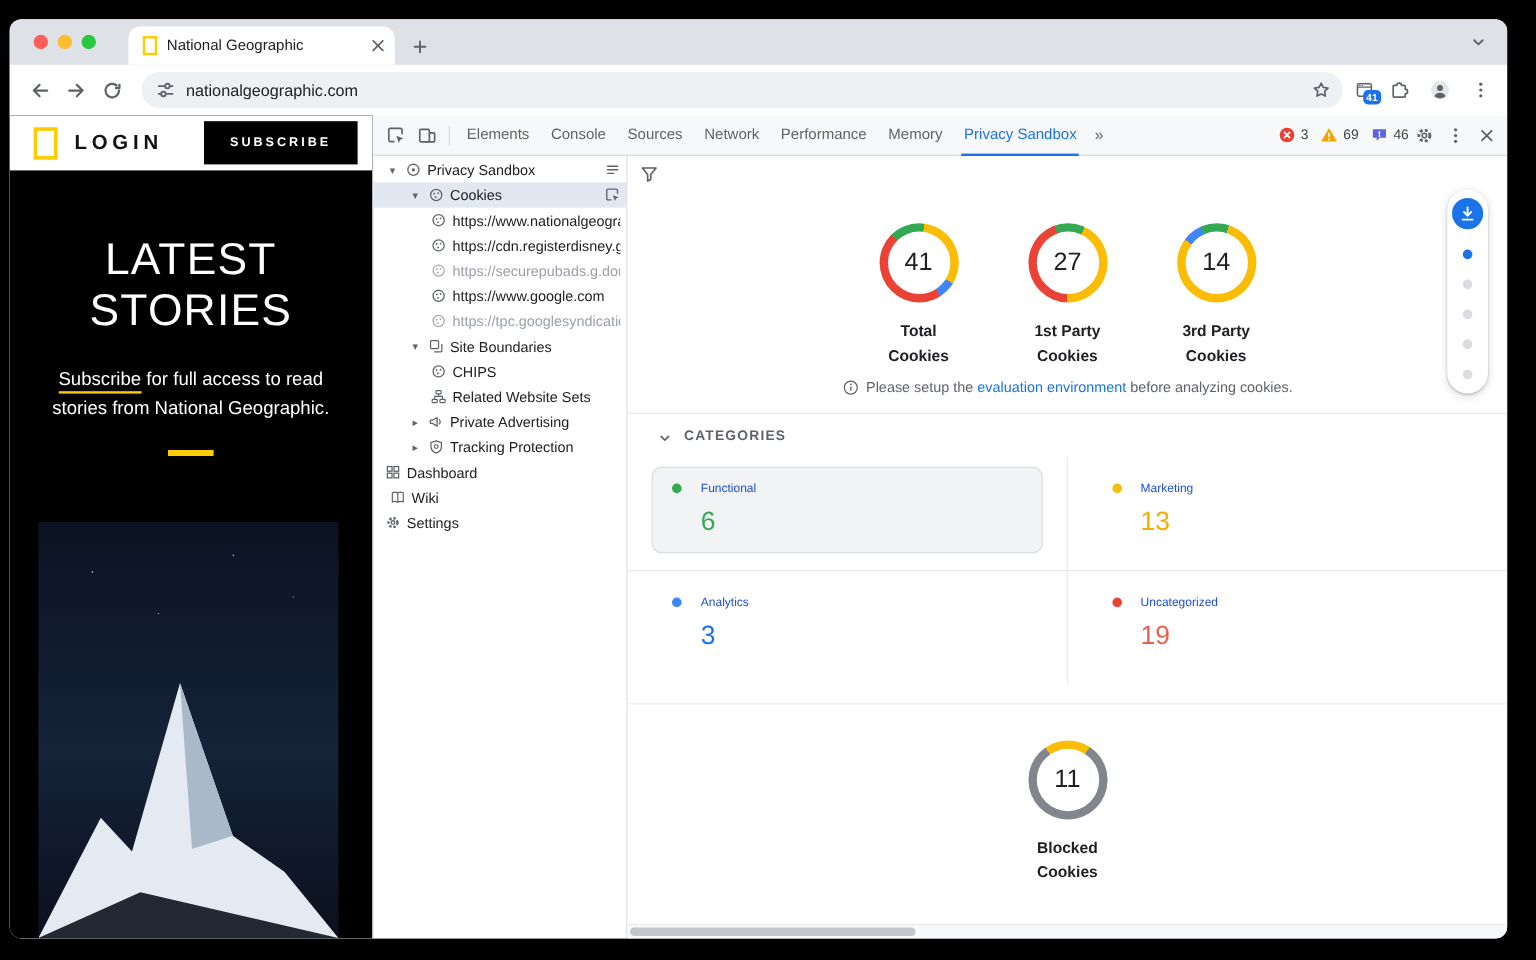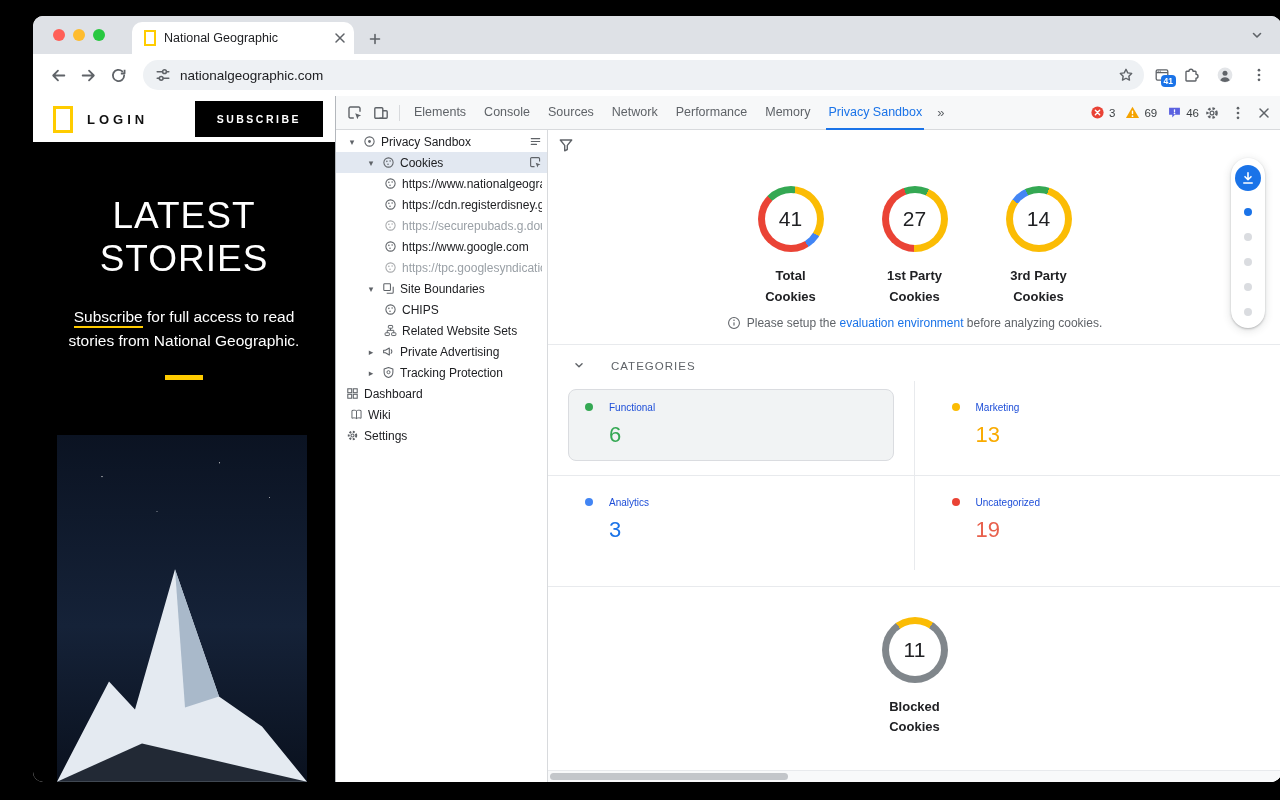--- a/index.html
+++ b/index.html
@@ -1,19 +1,19 @@
 <!DOCTYPE html>
 <html><head>
 <meta charset="utf-8">
 <style>
   * { box-sizing: border-box; margin: 0; padding: 0; }
   html,body { width:1280px; height:800px; overflow:hidden; }
   body { background:#000; font-family:"Liberation Sans",sans-serif; position:relative; }
 
-  .window { position:absolute; left:33px; top:16px; width:1248px; height:766px;
+  .window { position:absolute; left:8px; top:16px; width:1248px; height:766px;
     border-radius:10px; overflow:hidden; background:#fff; display:flex; flex-direction:column;
     box-shadow:0 10px 40px rgba(0,0,0,.65); }
 
   
   .tabstrip { height:38px; background:#dee1e6; position:relative; flex:none; }
   .traffic { position:absolute; left:20px; top:13px; display:flex; gap:8px; }
   .light { width:12px; height:12px; border-radius:50%; display:inline-block; }
   .light.red{background:#ff5f57}.light.yellow{background:#febc2e}.light.green{background:#28c840}
   .tab { position:absolute; left:99px; bottom:0; width:222px; height:32px; background:#fff;
     border-radius:10px 10px 0 0; display:flex; align-items:center; gap:8px; padding:0 8px 0 12px; }
@@ -37,21 +37,21 @@
 
   
   .content { flex:1; display:flex; min-height:0; }
 
   
   .site { width:302px; flex:none; background:#000; position:relative; overflow:hidden;
     display:flex; flex-direction:column; }
   .site-header { height:46px; background:#fff; display:flex; align-items:center; gap:14px;
     padding:0 12px 0 20px; flex:none; }
   .ng-logo { width:20px; height:27px; border:3.5px solid #ffcc00; flex:none; }
-  .login { font-size:13px; font-weight:700; letter-spacing:4px; color:#111; }
+  .login { font-size:17px; font-weight:700; letter-spacing:4px; color:#111; }
   .subscribe { margin-left:auto; background:#000; color:#fff; font-size:10.5px; font-weight:700;
     letter-spacing:2.5px; padding:12px 22px; }
   .site-body { color:#fff; text-align:center; padding-top:52px; }
   .headline { font-size:37px; font-weight:400; line-height:1.17; letter-spacing:1px; padding:0 26px; }
   .promo { margin-top:24px; font-size:15.5px; line-height:1.55; padding:0 22px; }
   .promo-link { border-bottom:2px solid #ffcc00; padding-bottom:1px; }
   .dash { width:38px; height:5px; background:#ffcc00; margin:22px auto 0; }
   .hero { position:absolute; left:24px; right:28px; top:339px; bottom:0; overflow:hidden;
     background:
       radial-gradient(1.5px 1.5px at 18% 12%, rgba(255,255,255,.9), transparent 70%),
@@ -105,22 +105,22 @@
   .donut { width:66px; height:66px; border-radius:50%; display:grid; place-items:center; flex:none; }
   .hole { width:52px; height:52px; border-radius:50%; background:#fff; display:grid; place-items:center;
     font-size:21px; color:#202124; }
   .donut-label { margin-top:14px; text-align:center; font-size:13px; font-weight:700; color:#202124; line-height:1.6; }
   .info-row { margin-top:8px; display:flex; justify-content:center; align-items:center; gap:6px;
     font-size:12px; color:#5f6368; }
   .info-row .icon svg { width:14px; height:14px; }
   .link { color:#1a73e8; }
 
   .cat-section { margin-top:14px; border-top:1px solid #e8eaed; border-bottom:1px solid #e8eaed; }
-  .cat-header { display:flex; align-items:flex-end; gap:25px; padding:13px 0 9px 24px; color:#5f6368;
-    font-size:11.5px; font-weight:400; letter-spacing:1px; }
+  .cat-header { display:flex; align-items:flex-start; gap:9px; padding:13px 0 9px 24px; color:#5f6368;
+    font-size:11.5px; font-weight:700; letter-spacing:1px; }
   .cat-header .icon svg { width:14px; height:14px; }
   .cat-grid { display:grid; grid-template-columns:1fr 1fr; padding-bottom:16px; }
   .cat-cell { padding:8px 20px 14px 20px; }
   .cat-cell:nth-child(odd) { border-right:1px solid #e8eaed; }
   .cat-cell:nth-child(-n+2) { border-bottom:1px solid #e8eaed; }
   .cat-card { border-radius:8px; padding:12px 16px; border:1px solid transparent; }
   .cat-card.selected { background:#f1f3f4; border-color:#dadce0; }
   .cat-top { display:flex; align-items:center; gap:16px; }
   .cat-dot { width:8px; height:8px; border-radius:50%; flex:none; }
   .cat-label { font-size:10px; font-weight:400; color:#1d4ed8; }

